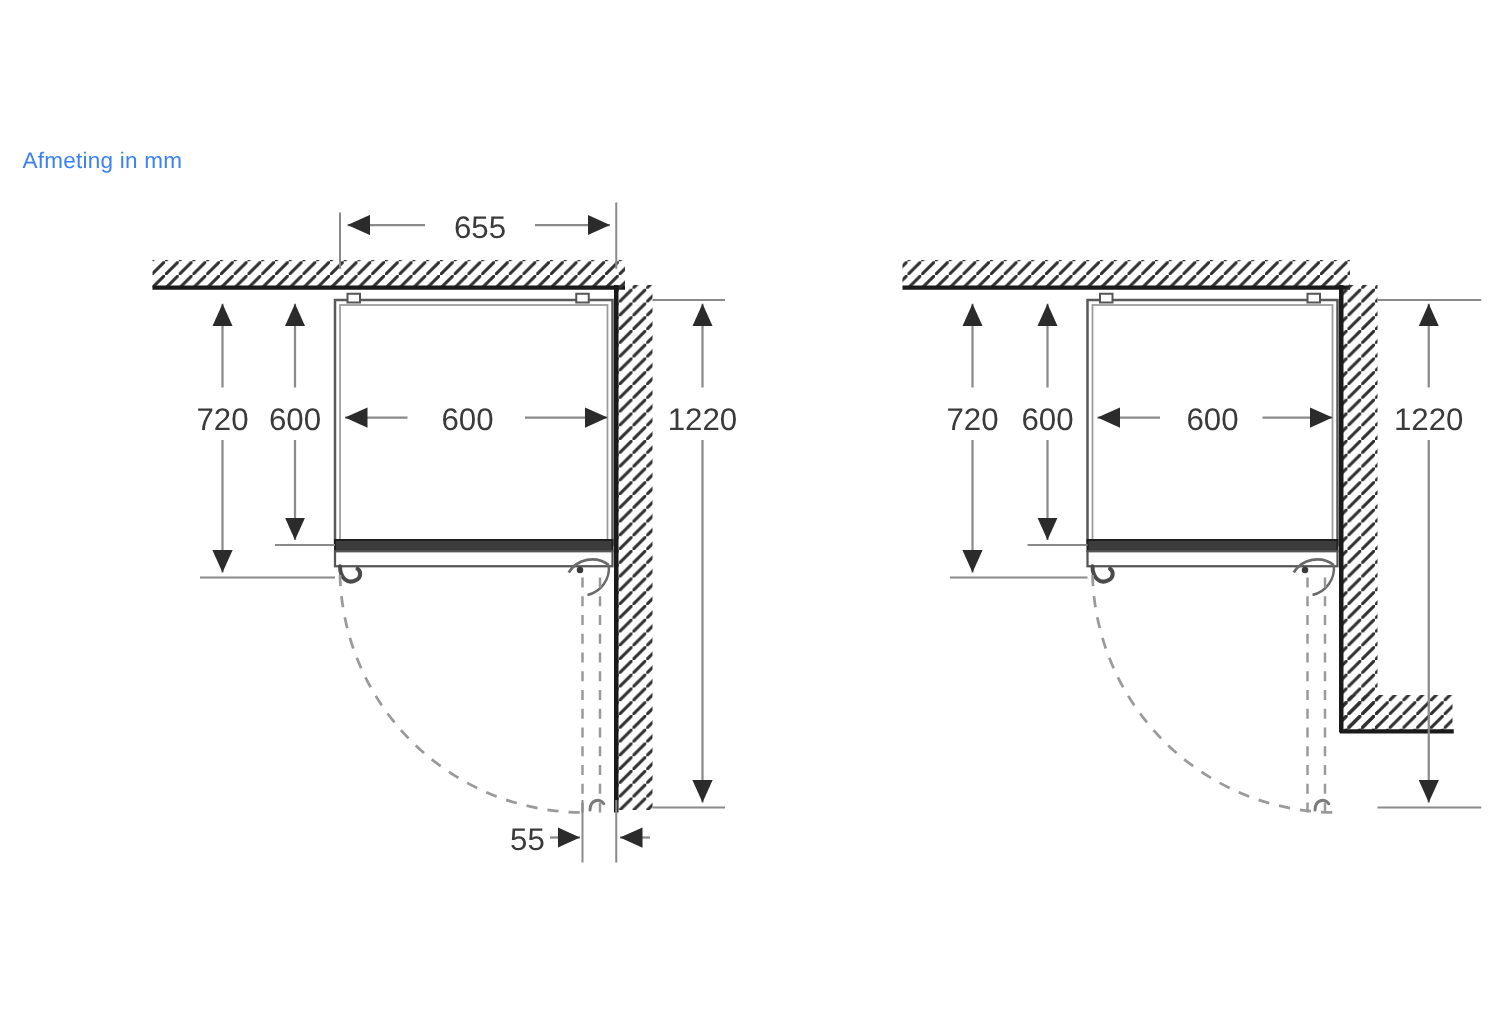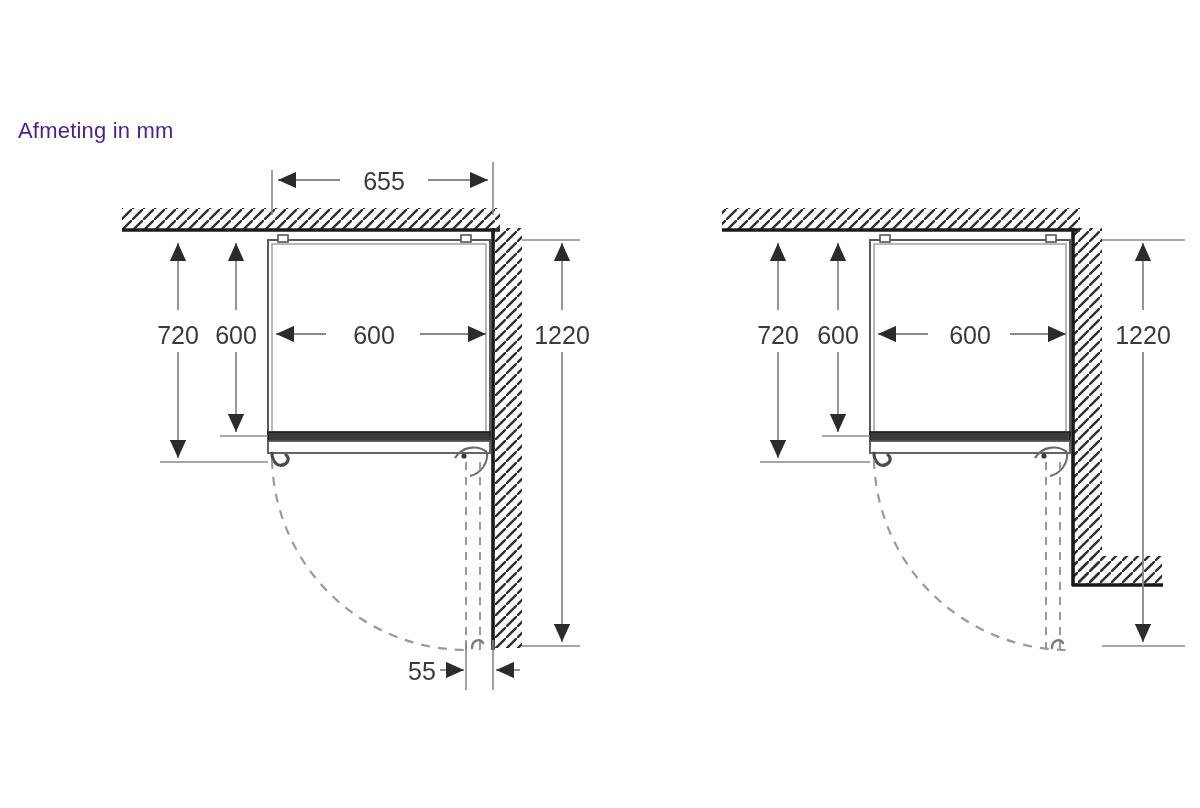--- a/index.html
+++ b/index.html
@@ -17,22 +17,22 @@
   #page {
     position: relative;
     width: 1200px;
     height: 808px;
     background: #ffffff;
   }
   #title {
     position: absolute;
     left: 18px;
     top: 118px;
-    font-size: 22px;
-    color: #4c1d95;
+    font-size: 18px;
+    color: #3b82f6;
     letter-spacing: 0.2px;
     white-space: nowrap;
   }
   svg.drawing {
     position: absolute;
     left: 0;
     top: 0;
     width: 1200px;
     height: 808px;
   }

